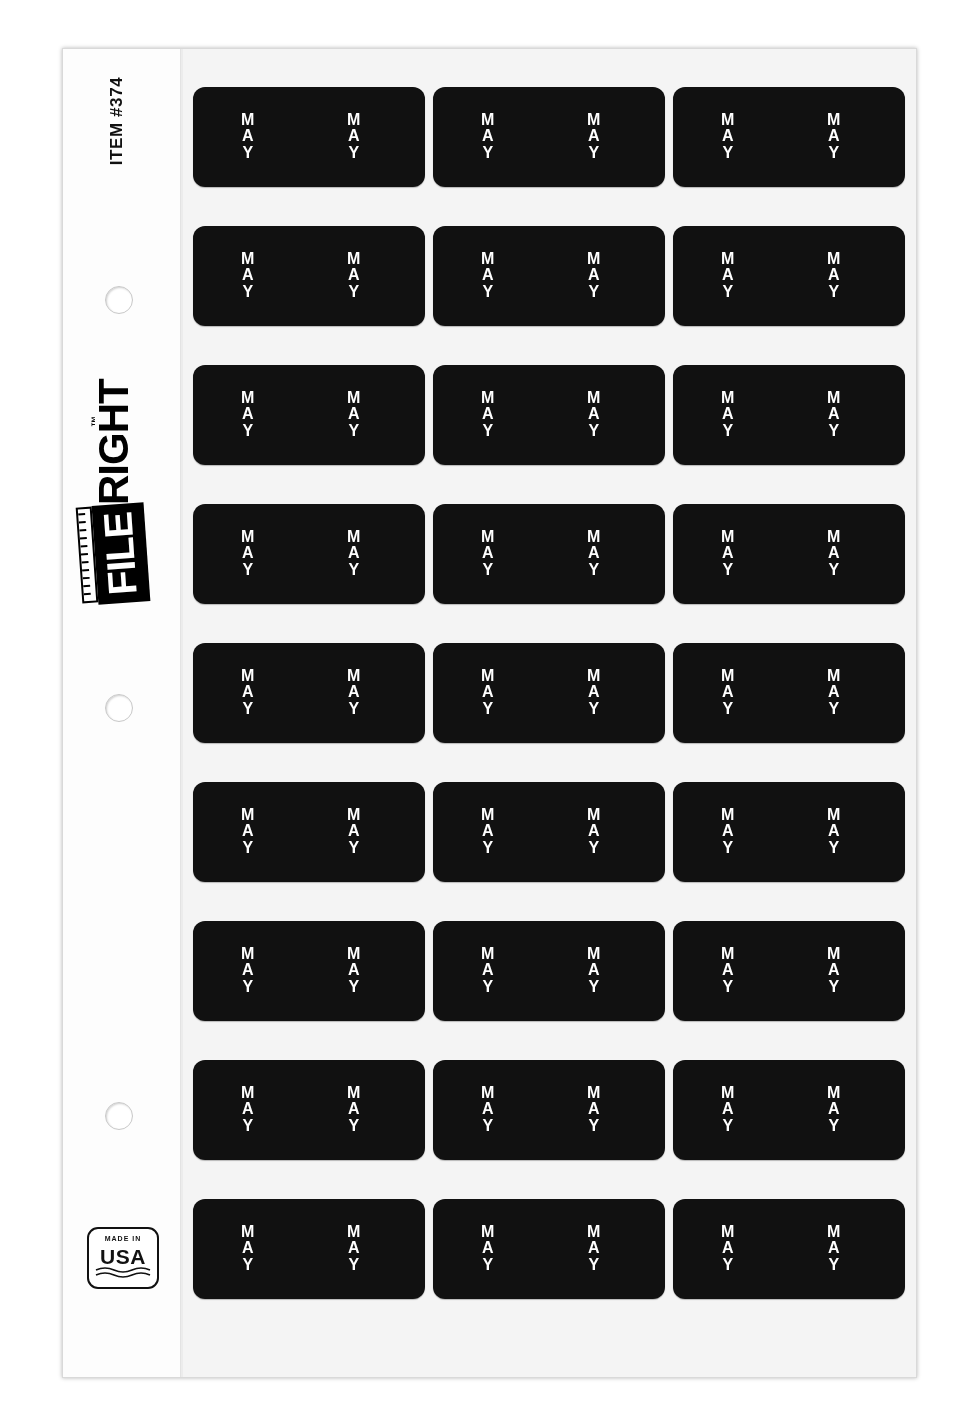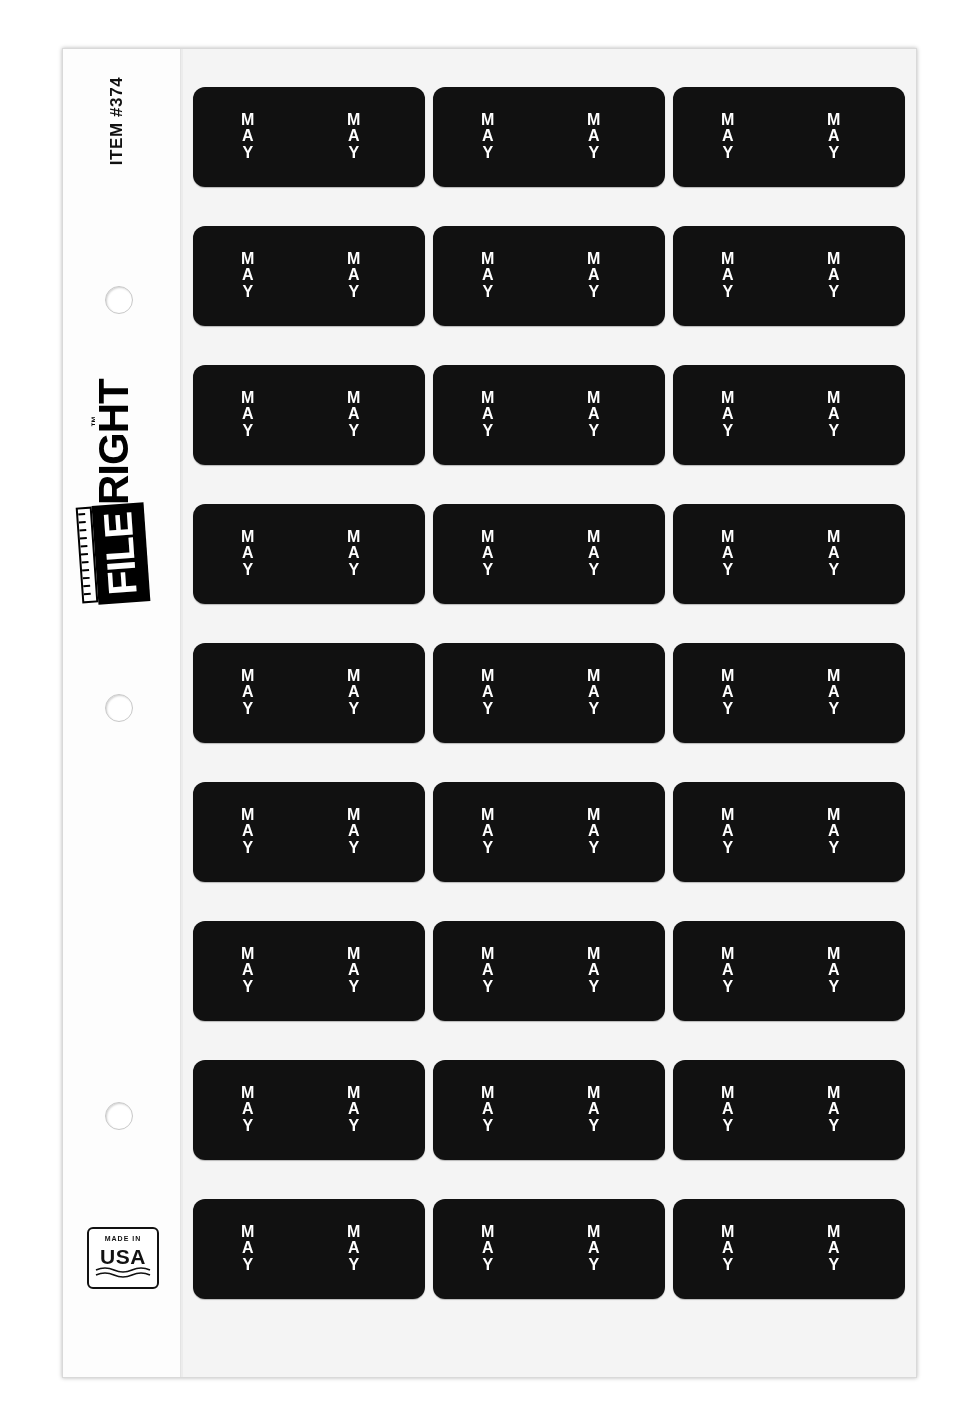--- a/index.html
+++ b/index.html
@@ -143,21 +143,21 @@
   }
 
   
   .usa-badge {
     position: absolute;
     left: 24px;
     top: 1178px;
     width: 72px;
     height: 62px;
     border: 2px solid #111111;
-    border-radius: 6px;
+    border-radius: 11px;
     background: #ffffff;
     box-sizing: border-box;
     overflow: hidden;
   }
   .usa-made {
     position: absolute;
     top: 6px;
     left: 0;
     width: 100%;
     text-align: center;

